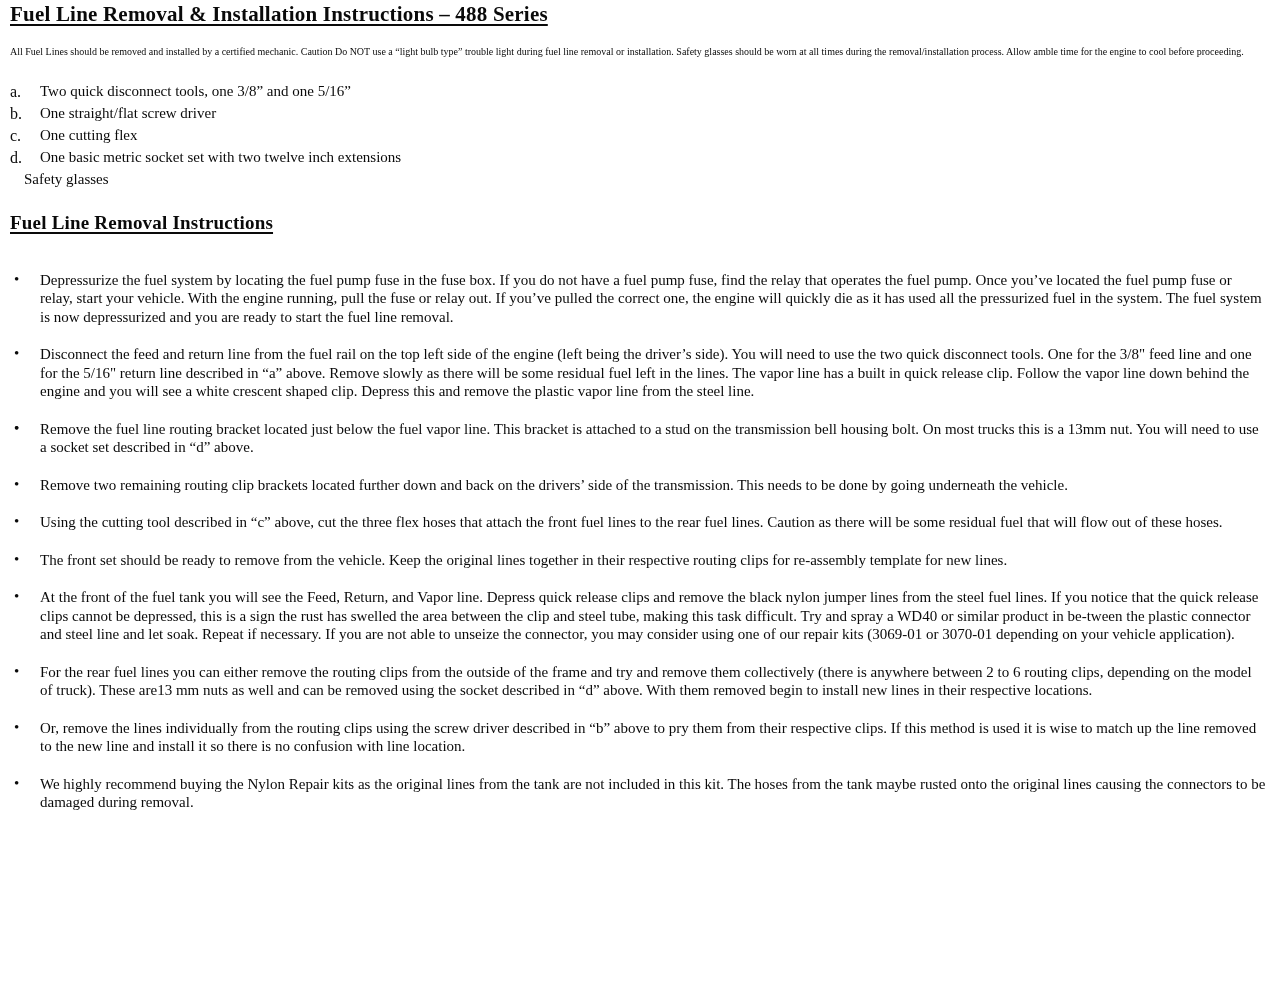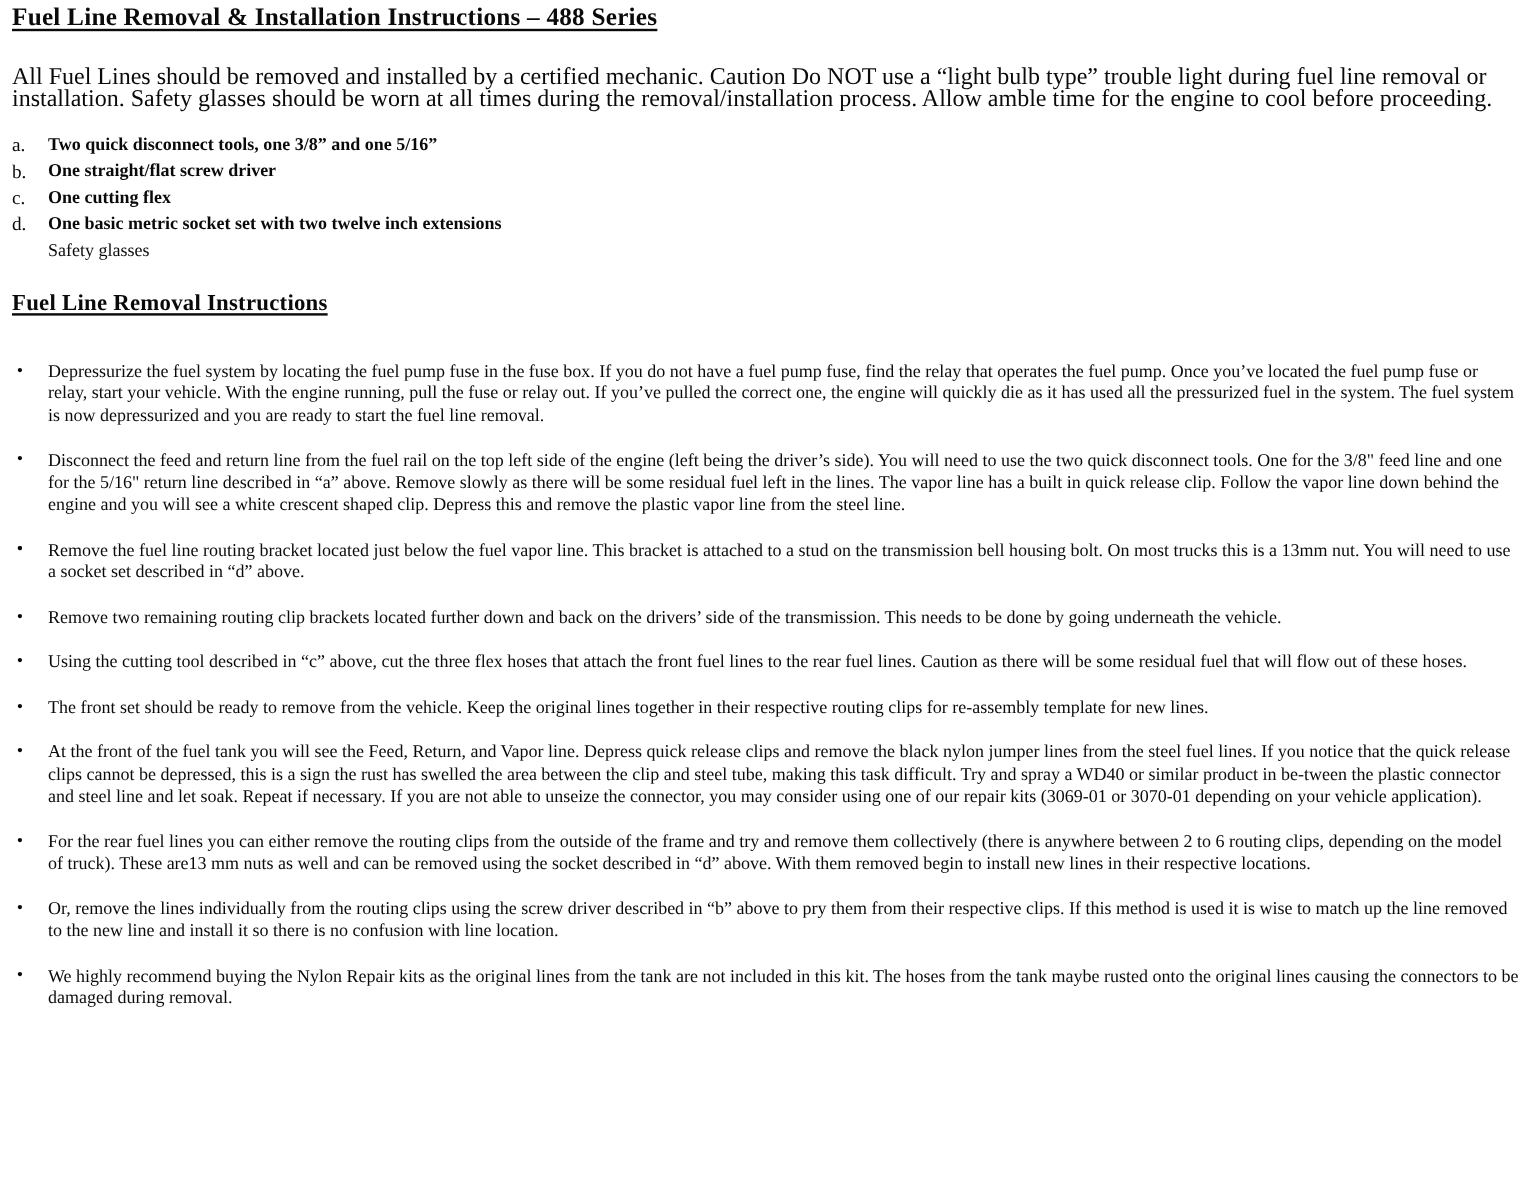--- a/index.html
+++ b/index.html
@@ -21,45 +21,45 @@
     display: inline-block;
     font-size: 21px;
     font-weight: bold;
     letter-spacing: 0.2px;
     text-decoration: underline;
     text-decoration-thickness: 2px;
     text-underline-offset: 3px;
     margin: 0;
   }
   .intro {
-    margin-top: 28px;
-    font-size: 20px;
+    margin-top: 16px;
+    font-size: 10px;
     line-height: 18px;
   }
   .tools-heading {
     margin-top: 19px;
     font-size: 15px;
     line-height: 18px;
   }
   .tools-list {
     margin-top: 22px;
   }
   .tool-row {
     display: flex;
     font-size: 15px;
     line-height: 17px;
     margin-bottom: 5px;
   }
   .tool-marker {
     flex: 0 0 30px;
     font-size: 16px;
   }
-  .tool-text { flex: 1; font-weight: bold; }
+  .tool-text { flex: 1; }
   .tool-extra {
-    margin-left: 30px;
+    margin-left: 14px;
     font-size: 15px;
     line-height: 17px;
   }
   .section-heading {
     display: inline-block;
     margin-top: 24px;
     font-size: 19px;
     font-weight: bold;
     letter-spacing: 0.2px;
     text-decoration: underline;

